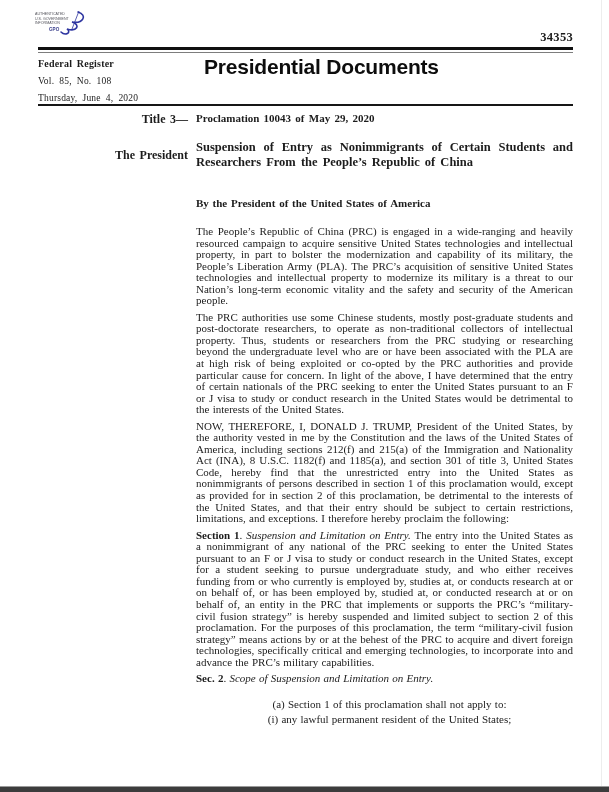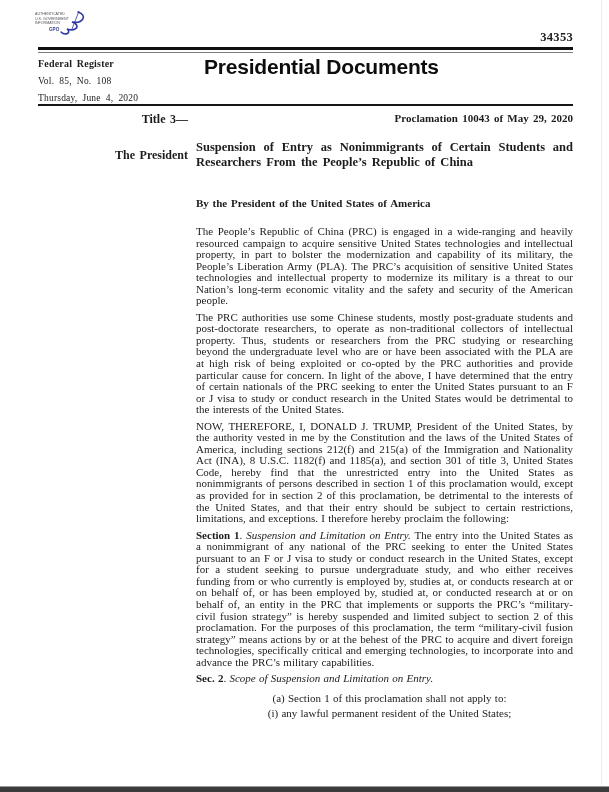--- a/index.html
+++ b/index.html
@@ -34,32 +34,32 @@
     font-family: "Liberation Sans", sans-serif;
     font-size: 21px; font-weight: bold; letter-spacing: -0.2px;
     color: #0d0d0d; white-space: nowrap;
   }
   .rule-single { position: absolute; left: 38px; width: 535px; top: 104px; height: 1.5px; background: #161616; }
   
   .sidebar { position: absolute; left: 38px; top: 112px; width: 150px; }
   .sidebar .side-line { font-size: 12px; font-weight: bold; word-spacing: 1.5px; text-align: right; }
   .sidebar .side-line + .side-line { margin-top: 21px; }
   .doc-col { position: absolute; left: 196px; top: 112px; width: 377px; }
-  .proc-line { font-size: 11px; font-weight: bold; word-spacing: 1.5px; margin: 0 0 16px 0; text-align: right; }
+  .proc-line { font-size: 11px; font-weight: bold; word-spacing: 1.5px; margin: 0 0 16px 0; }
   .doc-heading {
     font-size: 12.5px; font-weight: bold; line-height: 15px;
     text-align: justify; margin: 0 0 27px 0; word-spacing: 2px;
   }
   .byline { font-size: 11px; font-weight: bold; word-spacing: 1px; margin: 0 0 17px 0; }
   .subheading { font-size: 11px; font-weight: bold; word-spacing: 1px; margin: 0 0 5px 0; }
   .body-par {
     font-size: 11px; line-height: 11.55px; text-align: justify;
     margin: 0 0 5px 0; word-spacing: 0.5px;
   }
-  .sec-head { margin-top: 3px; margin-bottom: 8px; }
+  .sec-head { margin-top: 3px; margin-bottom: 14px; }
   .clause { margin: 3.5px 0 0 0; text-indent: 10px; text-align: center; }
   .body-par strong { font-weight: bold; }
   .body-par em { font-style: italic; }
   
   .bottom-bar { position: absolute; left: 0; right: 0; bottom: 0; }
   .bottom-bar .bar-light { height: 1px; background: #9a9a9a; }
   .bottom-bar .bar-dark { height: 5px; background: #3c3c3c; }
 </style>
 </head>
 <body>

